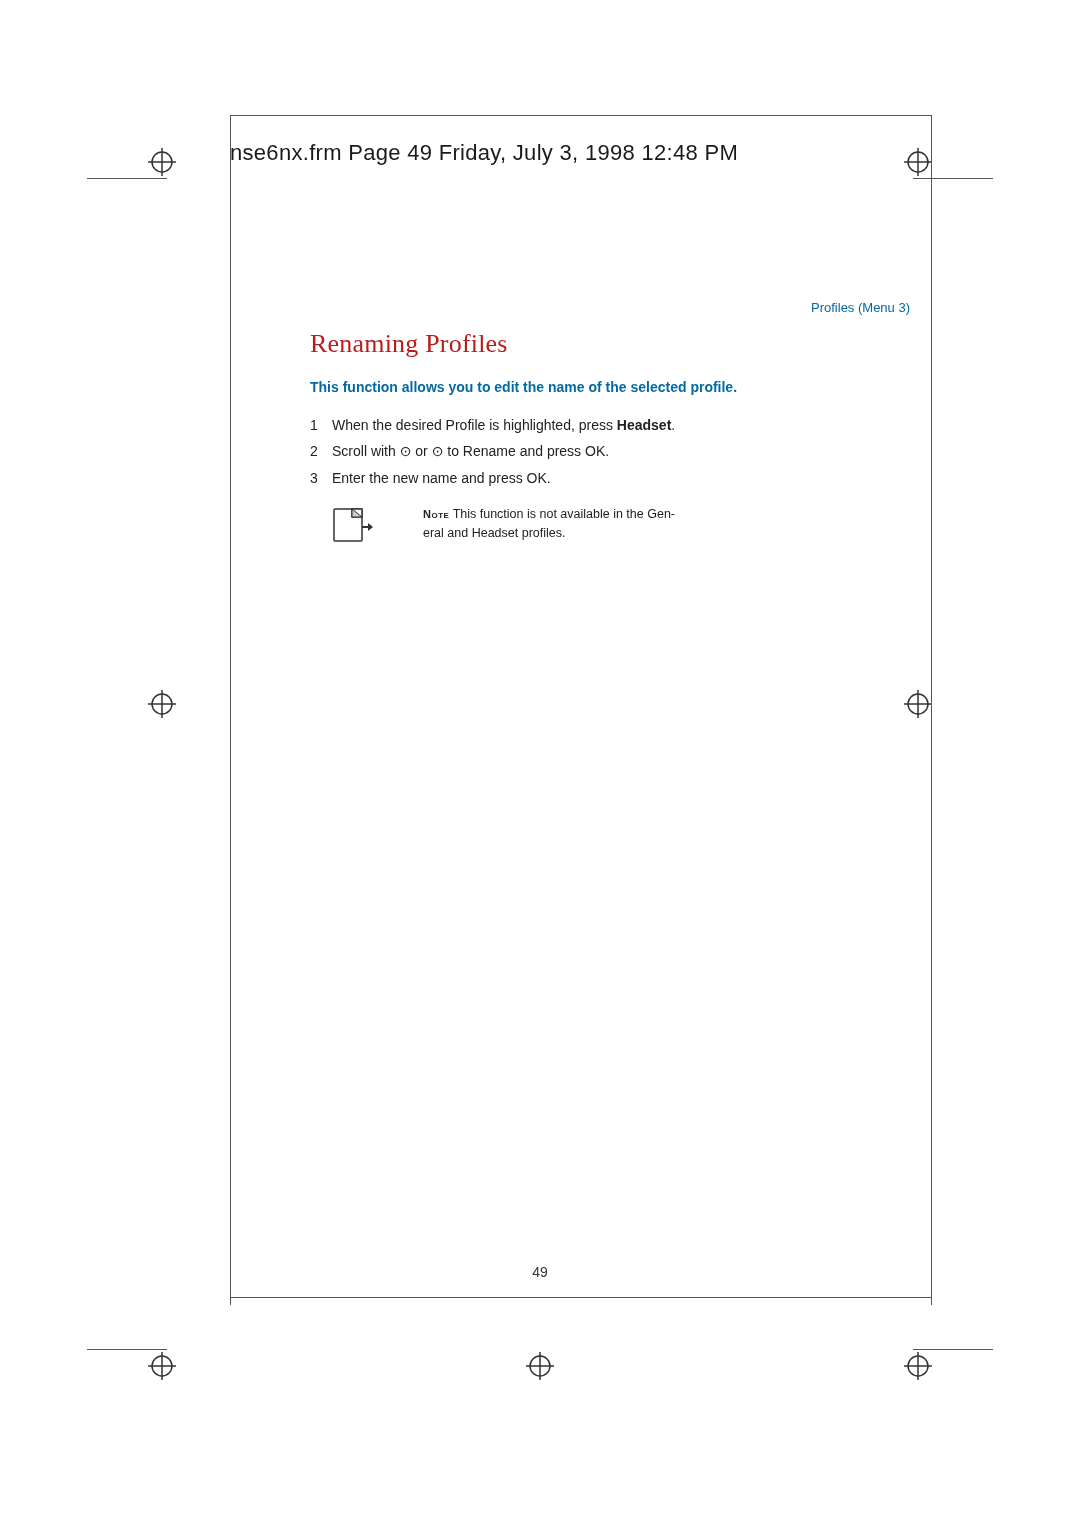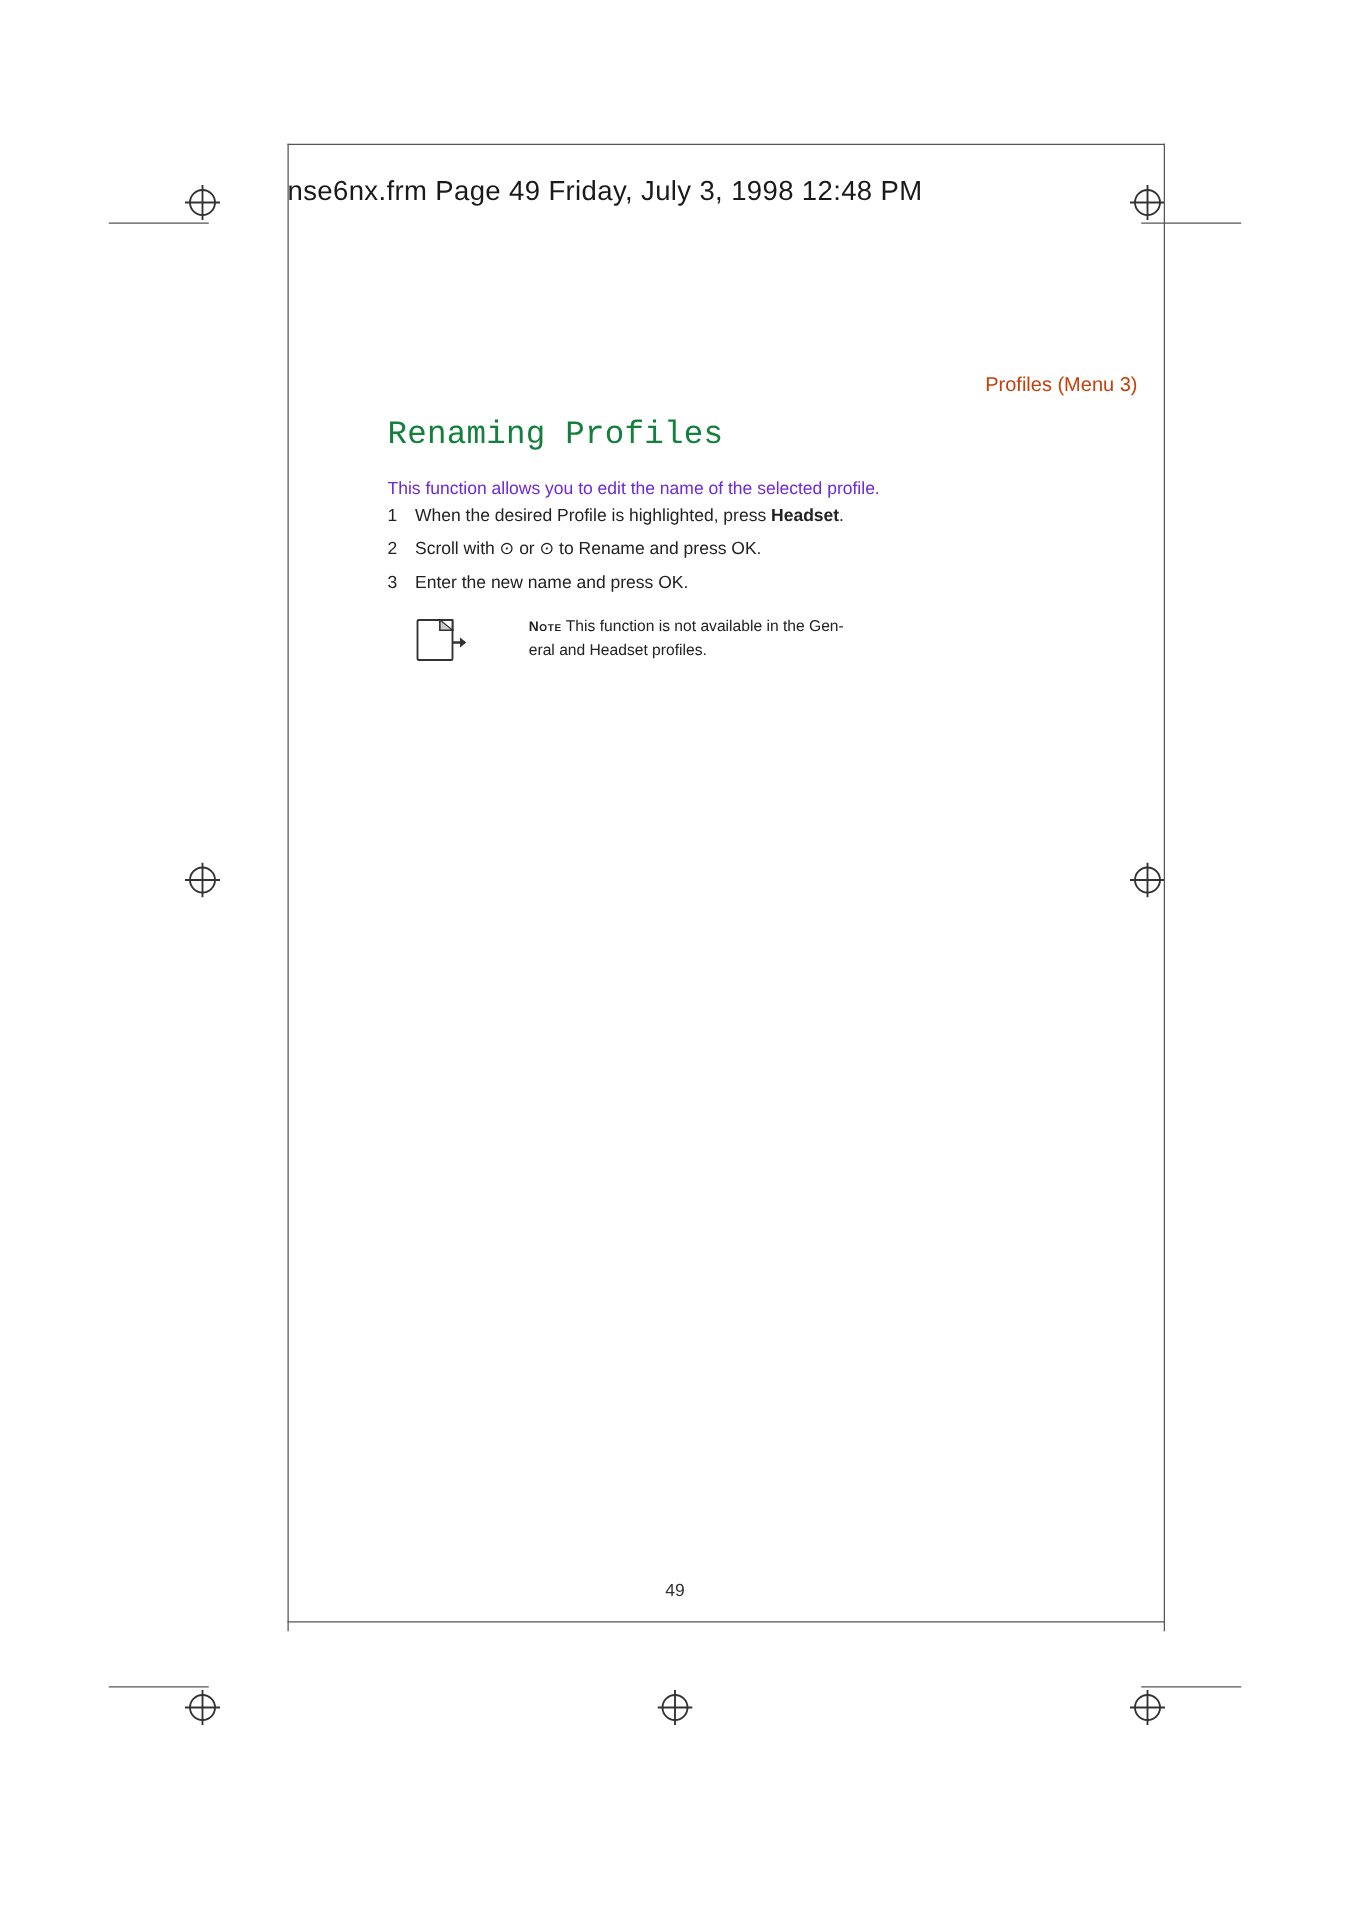--- a/index.html
+++ b/index.html
@@ -130,40 +130,41 @@
     .content {
       position: absolute;
       top: 300px;
       left: 310px;
       right: 170px;
     }
 
     .section-label {
       text-align: right;
       font-family: Arial, Helvetica, sans-serif;
-      font-size: 16px;
-      color: #c2410c;
+      font-size: 13px;
+      color: #0369a1;
       margin-bottom: 14px;
     }
 
     .section-title {
-      font-family: Liberation Mono, monospace;
+      font-family: Liberation Serif, serif;
       font-size: 26px;
       font-weight: normal;
-      color: #15803d;
+      color: #b91c1c;
       margin-bottom: 18px;
       letter-spacing: 0.2px;
     }
 
     .intro-text {
       font-family: Arial, Helvetica, sans-serif;
       font-size: 14px;
-      color: #6d28d9;
-      margin-bottom: 0;
+      color: #0369a1;
+      margin-bottom: 16px;
       line-height: 1.5;
+      font-weight: bold;
     }
 
     .steps-list {
       list-style: none;
       margin-bottom: 16px;
     }
 
     .steps-list li {
       font-family: Arial, Helvetica, sans-serif;
       font-size: 14px;

